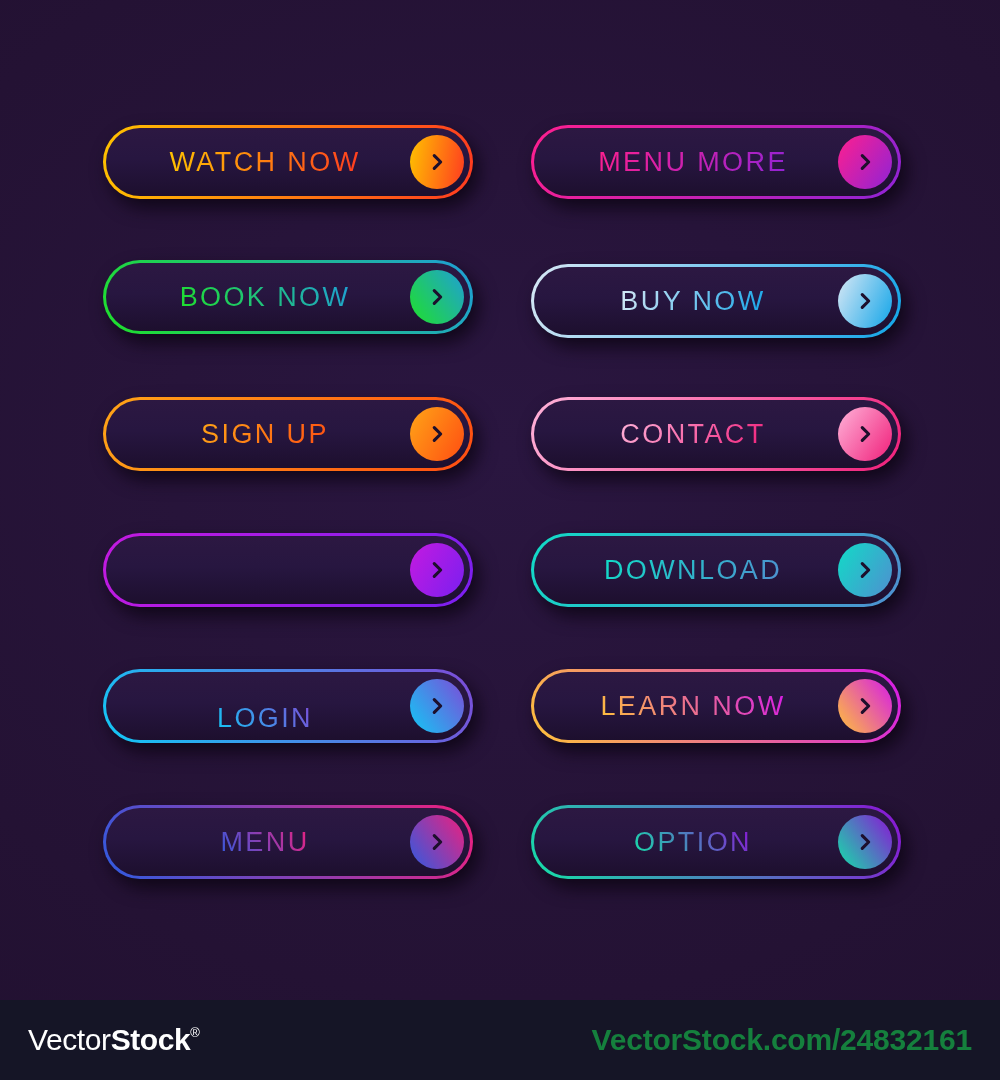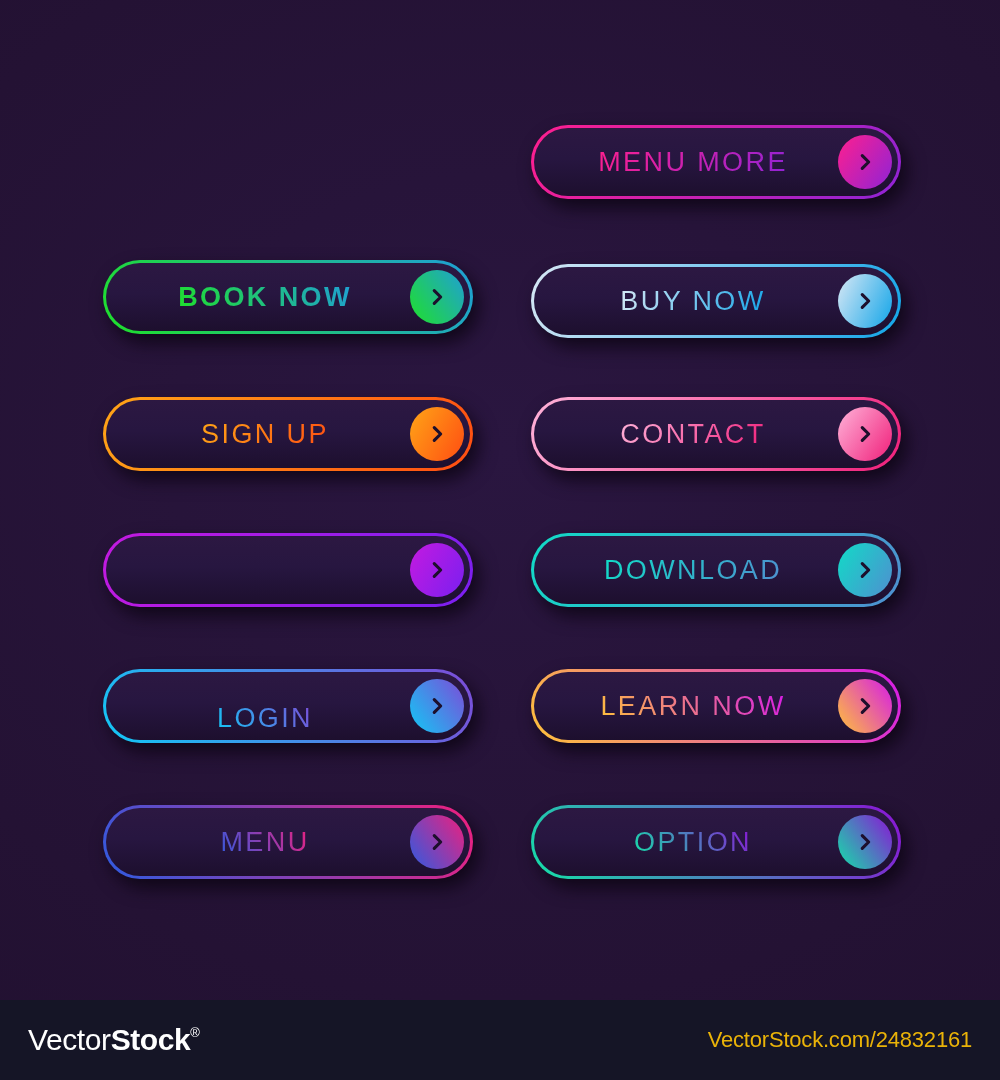--- a/index.html
+++ b/index.html
@@ -133,44 +133,54 @@
     letter-spacing: -0.4px;
     display: flex;
     align-items: flex-start;
     line-height: 1;
   }
   #vs-logo .vs-light { font-weight: 300; }
   #vs-logo .vs-bold  { font-weight: 700; }
   #vs-logo .vs-reg   { font-size: 13px; position: relative; top: 1px; font-weight: 400; }
 
   #vs-url {
-    font-size: 22px;
-    color: #eab308;
-    font-weight: 400;
+    font-size: 30px;
+    color: #15803d;
+    font-weight: 700;
     letter-spacing: -0.2px;
   }
 </style>
 </head>
 <body>
 
 <div id="artboard">
   <div id="button-grid">
+      <div class="btn col-left" style="top: 125px; background: linear-gradient(100deg, rgb(255, 194, 0) 0%, rgb(255, 59, 32) 100%);">
+        <div class="btn-inner">
+          <span class="btn-label" style="background-image: linear-gradient(100deg, rgb(255, 194, 0) 0%, rgb(255, 59, 32) 100%);">WATCH NOW</span>
+          <span class="btn-arrow" style="background: linear-gradient(100deg, rgb(255, 194, 0) 0%, rgb(255, 59, 32) 100%);">
+            <svg viewBox="0 0 24 24" aria-hidden="true">
+              <path d="M9 5 L16 12 L9 19"></path>
+            </svg>
+          </span>
+        </div>
+      </div>
       <div class="btn col-right" style="top: 125px; background: linear-gradient(125deg, rgb(255, 31, 142) 0%, rgb(143, 35, 214) 100%);">
         <div class="btn-inner">
           <span class="btn-label" style="background-image: linear-gradient(125deg, rgb(255, 31, 142) 0%, rgb(143, 35, 214) 100%);">MENU MORE</span>
           <span class="btn-arrow" style="background: linear-gradient(125deg, rgb(255, 31, 142) 0%, rgb(143, 35, 214) 100%);">
             <svg viewBox="0 0 24 24" aria-hidden="true">
               <path d="M9 5 L16 12 L9 19"></path>
             </svg>
           </span>
         </div>
       </div>
       <div class="btn col-left" style="top: 260px; background: linear-gradient(55deg, rgb(31, 224, 42) 0%, rgb(31, 159, 214) 100%);">
         <div class="btn-inner">
-          <span class="btn-label" style="background-image: linear-gradient(55deg, rgb(31, 224, 42) 0%, rgb(31, 159, 214) 100%); font-weight: bold;">BOOK NOW</span>
+          <span class="btn-label" style="background-image: linear-gradient(55deg, rgb(31, 224, 42) 0%, rgb(31, 159, 214) 100%);">BOOK NOW</span>
           <span class="btn-arrow" style="background: linear-gradient(55deg, rgb(31, 224, 42) 0%, rgb(31, 159, 214) 100%);">
             <svg viewBox="0 0 24 24" aria-hidden="true">
               <path d="M9 5 L16 12 L9 19"></path>
             </svg>
           </span>
         </div>
       </div>
       <div class="btn col-right" style="top: 264px; background: linear-gradient(115deg, rgb(216, 232, 245) 0%, rgb(18, 165, 232) 100%);">
         <div class="btn-inner">
           <span class="btn-label" style="background-image: linear-gradient(115deg, rgb(216, 232, 245) 0%, rgb(18, 165, 232) 100%);">BUY NOW</span>

